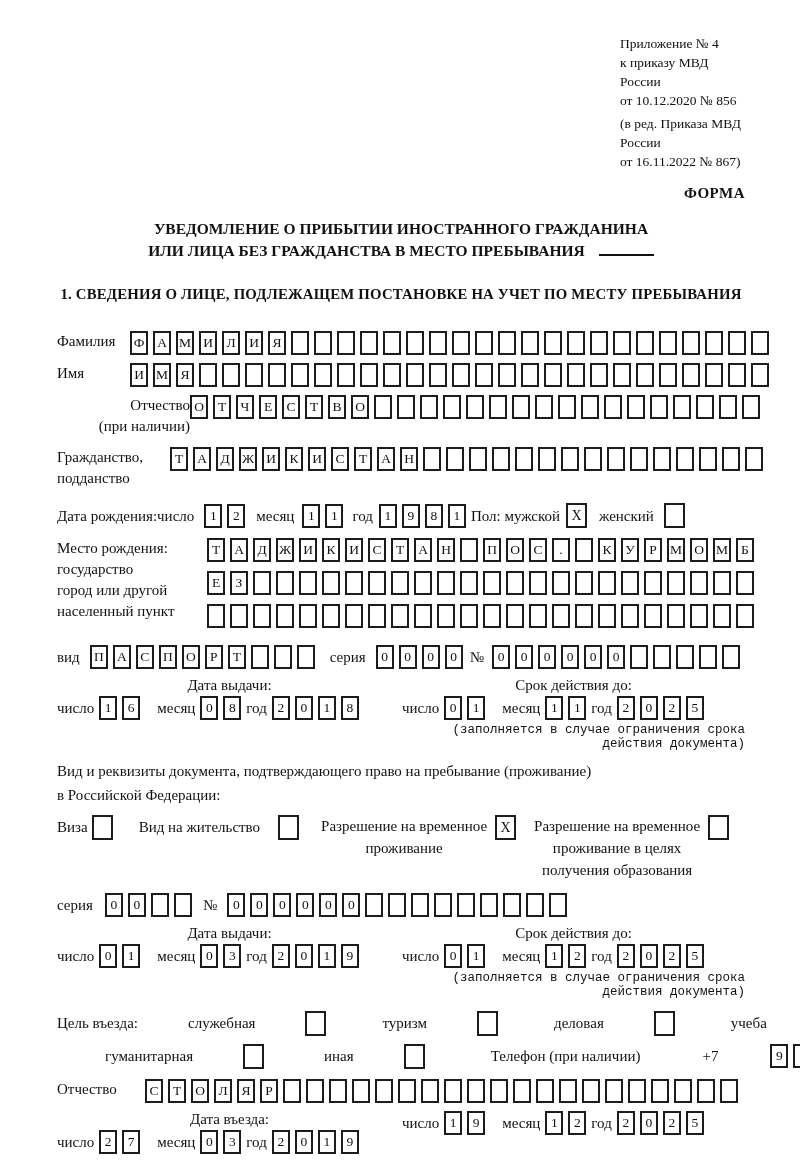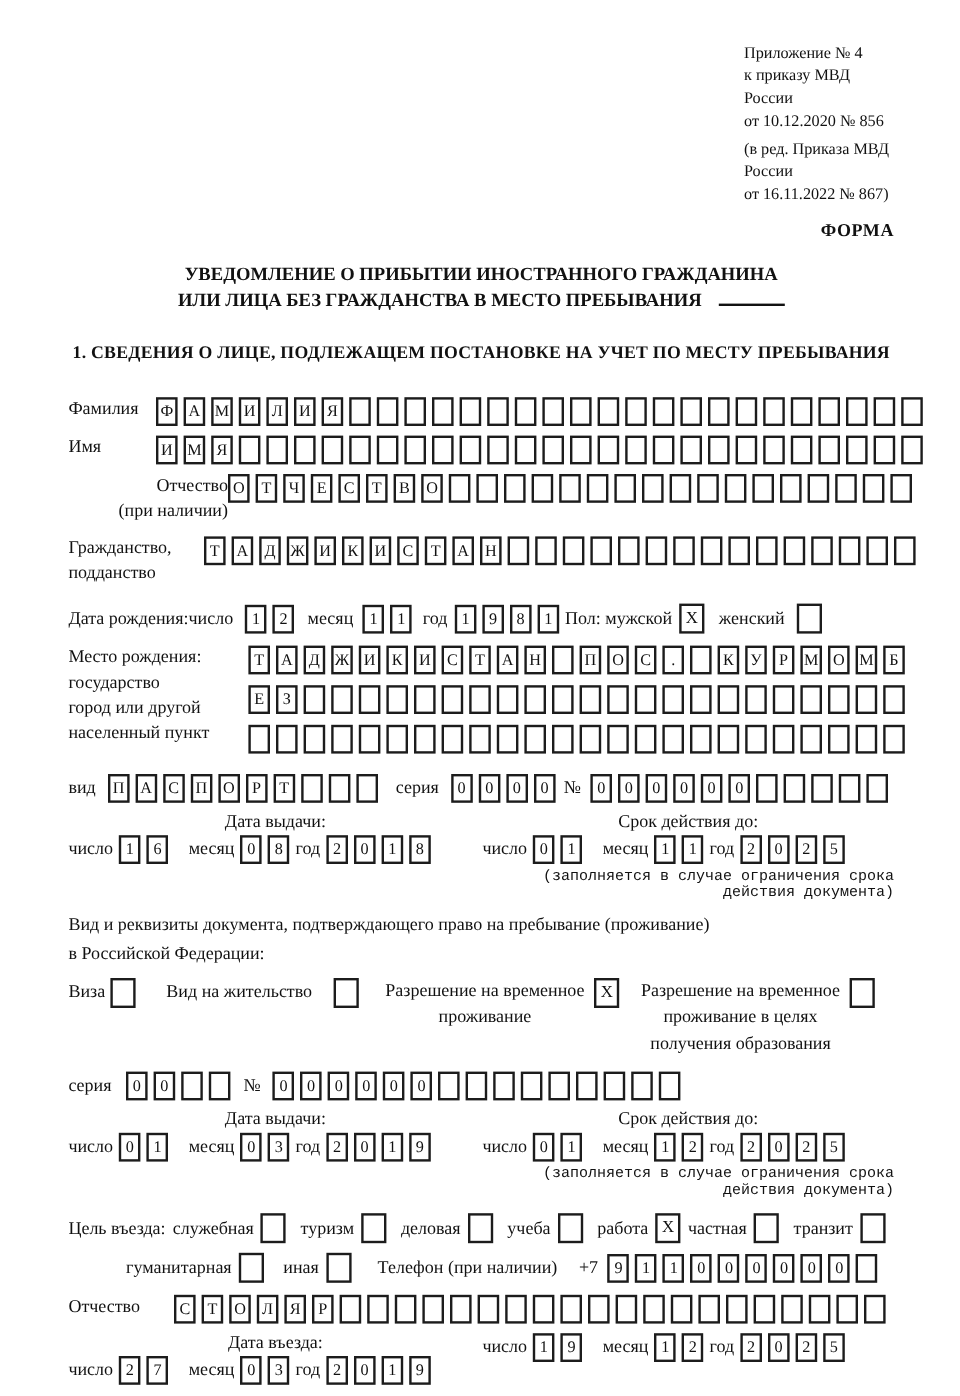--- a/index.html
+++ b/index.html
@@ -29,21 +29,21 @@
   .dategrp{display:flex;align-items:center;}
   .dategrp .lbl{margin-right:5px;}
   .dategrp .gap{width:12px;}
   .dnote{font-size:12.5px;text-align:right;margin-top:3px;font-family:Liberation Mono, monospace;}
   
   .mt8{margin-top:8px}.mt10{margin-top:10px}.mt12{margin-top:12px}.mt14{margin-top:14px}.mt18{margin-top:28px}
   .doc-head{text-align:center;font-weight:bold;font-size:14.5px;margin-top:12px;}
   .opt{display:flex;align-items:flex-start;}
   .opt .cb{margin-left:8px;}
   .optlines{text-align:center;font-size:15px;line-height:22px;}
-  .purpose-opts{display:flex;align-items:center;flex-wrap:nowrap;}
+  .purpose-opts{display:flex;flex-wrap:nowrap;gap:44px;}
   .purpose-opts .lbl{margin-right:6px;}
   .purpose-opts .cb{margin-right:12px;}
 </style>
 </head>
 <body>
 
 <div class="page">
 
   <div class="hdr">
     <div>Приложение № 4</div>

